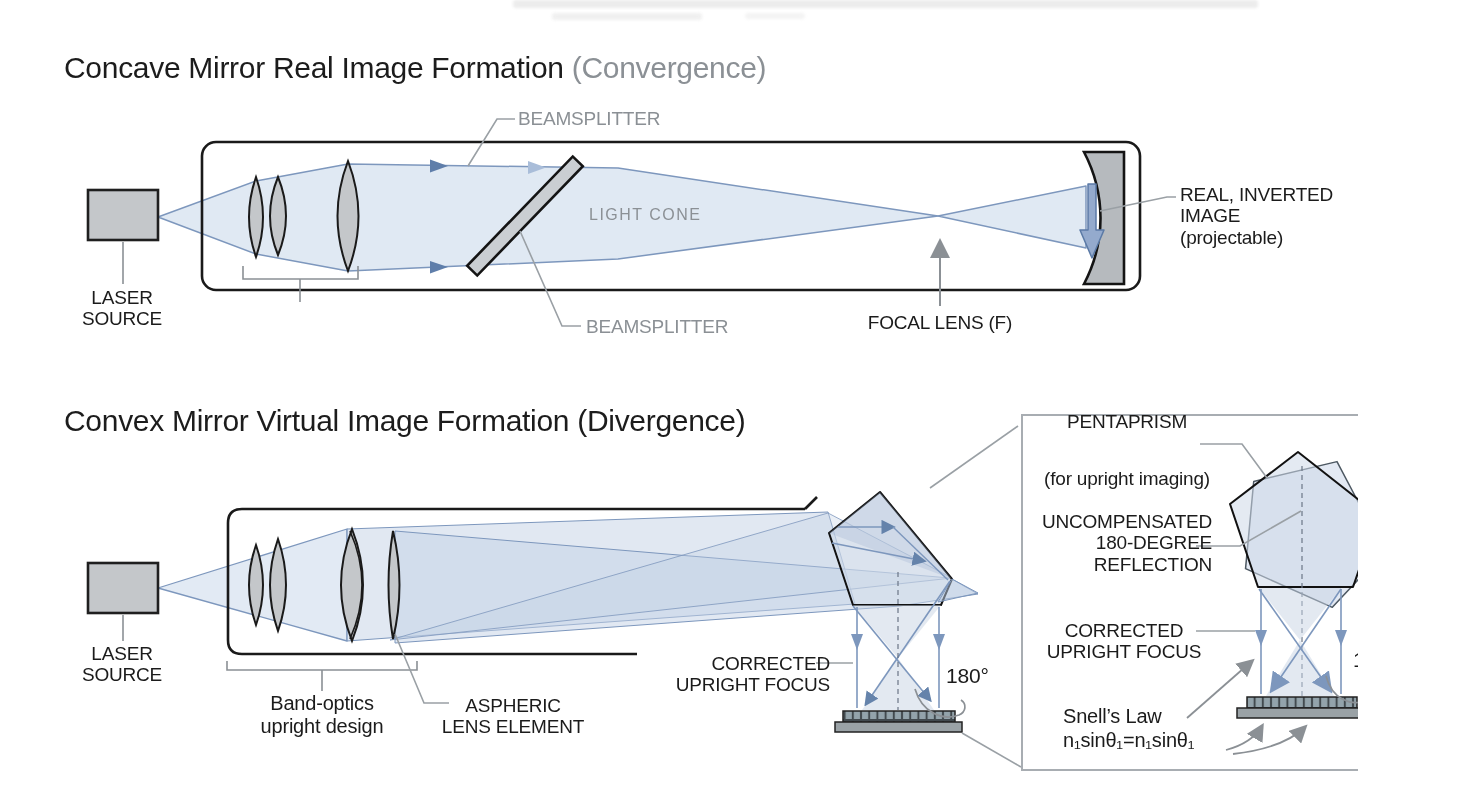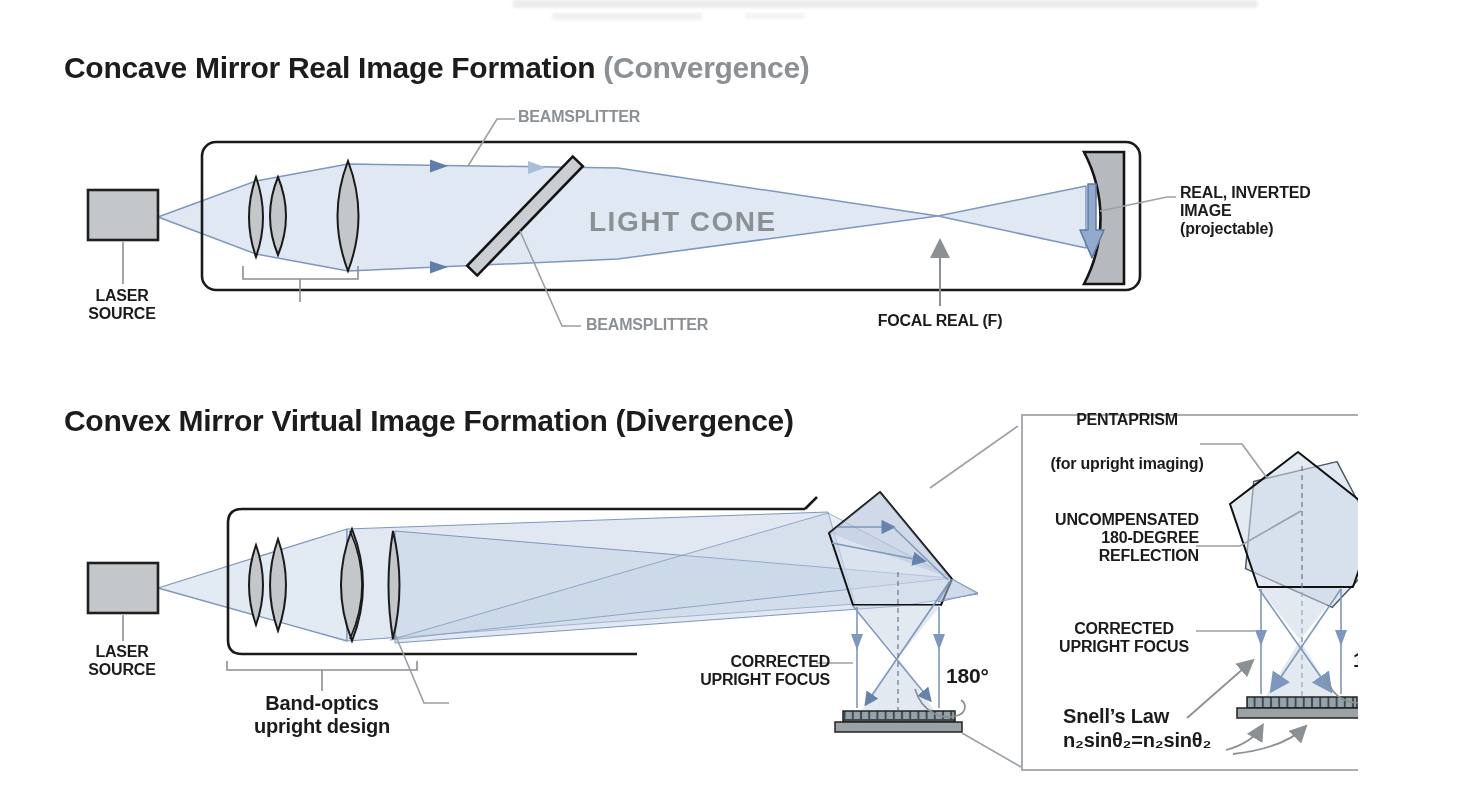--- a/index.html
+++ b/index.html
@@ -1,24 +1,24 @@
 <!DOCTYPE html>
 <html><head>
 <meta charset="utf-8">
 <style>
   html,body{margin:0;padding:0;background:#fff;}
   #stage{position:relative;width:1358px;height:806px;background:#ffffff;overflow:hidden;
-         font-family:"Liberation Sans",sans-serif;font-weight:bold;}
+         font-family:"Liberation Sans",sans-serif;}
   #art{position:absolute;left:0;top:0;}
   .lbl{position:absolute;color:#1b1b1b;line-height:1.13;white-space:pre-line;
        letter-spacing:-0.2px;font-family:"Liberation Sans",sans-serif;}
-  .caps{font-size:16px;}
+  .caps{font-size:19px;}
   .mixed{font-size:20px;}
   .big{font-size:21px;}
-  .lc{font-size:28px;letter-spacing:1.5px;}
+  .lc{font-size:16px;letter-spacing:1.5px;}
   .gray{color:#8b9095;}
   .cx{transform:translateX(-50%);text-align:center;}
   .rx{transform:translateX(-100%);text-align:right;}
   .title{font-size:30px;letter-spacing:-0.3px;color:#1c1c1c;white-space:nowrap;}
   .t-gray{color:#8b9095;}
   .fade{position:absolute;background:#ececec;filter:blur(1.5px);border-radius:3px;}
 </style>
 </head>
 <body>
 
@@ -194,38 +194,40 @@
     </g>
   </svg>
 
   <div class="lbl title" style="left:64px;top:51px;"><span>Concave Mirror Real Image Formation </span><span class="t-gray">(Convergence)</span></div>
 
   <div class="lbl caps cx" style="left:122px;top:287px;">LASER
 SOURCE</div>
   <div class="lbl caps gray" style="left:518px;top:108px;">BEAMSPLITTER</div>
   <div class="lbl caps gray" style="left:586px;top:316px;">BEAMSPLITTER</div>
   <div class="lbl lc gray" style="left:589px;top:206px;">LIGHT CONE</div>
-  <div class="lbl caps cx" style="left:940px;top:312px;">FOCAL REAL (F)</div>
+  <div class="lbl caps cx" style="left:940px;top:312px;">FOCAL LENS (F)</div>
   <div class="lbl caps" style="left:1180px;top:184px;">REAL, INVERTED
 IMAGE
 (projectable)</div>
 
   <div class="lbl title" style="left:64px;top:404px;">Convex Mirror Virtual Image Formation (Divergence)</div>
   <div class="lbl caps cx" style="left:122px;top:643px;">LASER
 SOURCE</div>
   <div class="lbl mixed cx" style="left:322px;top:692px;">Band-optics
 upright design</div>
+  <div class="lbl caps cx" style="left:513px;top:695px;">ASPHERIC
+LENS ELEMENT</div>
   <div class="lbl caps rx" style="left:830px;top:653px;">CORRECTED
 UPRIGHT FOCUS</div>
   <div class="lbl big" style="left:946px;top:664px;">180°</div>
 
   <div class="lbl caps cx" style="left:1127px;top:411px;">PENTAPRISM</div>
-  <div class="lbl caps cx" style="left:1127px;top:455px;">(for upright imaging)</div>
+  <div class="lbl caps cx" style="left:1127px;top:468px;">(for upright imaging)</div>
   <div class="lbl caps cx" style="left:1127px;top:511px;text-align:right;">UNCOMPENSATED
 180-DEGREE
 REFLECTION</div>
   <div class="lbl caps cx" style="left:1124px;top:620px;">CORRECTED
 UPRIGHT FOCUS</div>
   <div class="lbl mixed" style="left:1063px;top:705px;text-align:right;">Snell’s Law</div>
-  <div class="lbl mixed" style="left:1063px;top:729px;">n₂sinθ₂=n₂sinθ₂</div>
+  <div class="lbl mixed" style="left:1063px;top:729px;">n₁sinθ₁=n₁sinθ₁</div>
   <div class="lbl big" style="left:1353px;top:648px;">180°</div>
 
 </div>
 
 </body></html>

